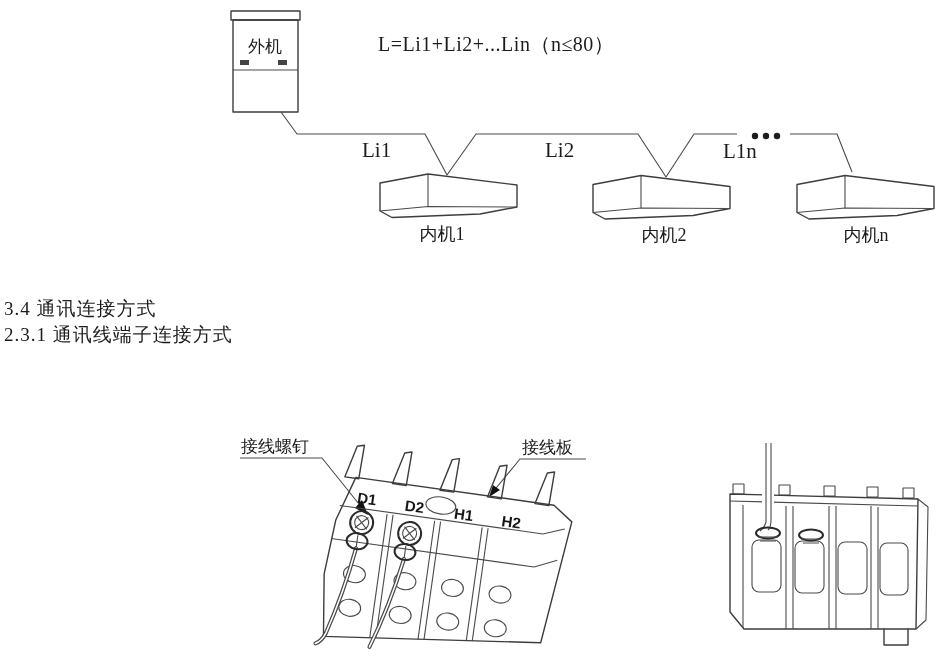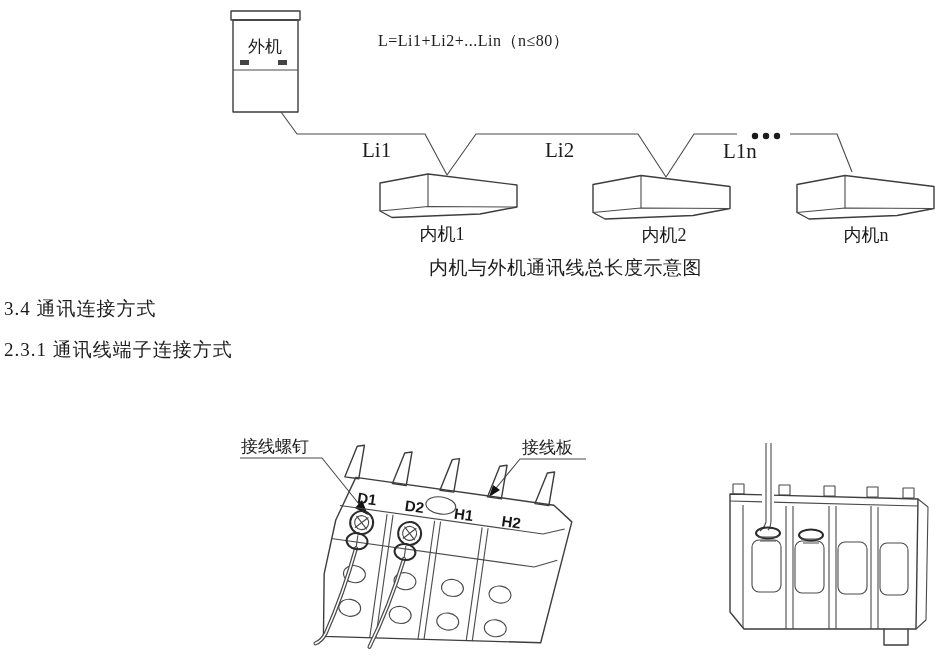--- a/index.html
+++ b/index.html
@@ -2,24 +2,24 @@
 <html><head>
 <meta charset="utf-8">
 <style>
   html,body{margin:0;padding:0;background:#ffffff;}
   #page{
     position:relative;width:940px;height:659px;background:#ffffff;
     overflow:hidden;font-family:"Liberation Serif","DejaVu Serif",serif;color:#1c1c1c;
   }
   #art{position:absolute;left:0;top:0;width:940px;height:659px;}
   .txt{position:absolute;white-space:nowrap;}
-  #formula{left:378px;top:31px;font-size:16px;letter-spacing:0.5px;}
+  #formula{left:378px;top:31px;font-size:20px;letter-spacing:0.5px;}
   #caption{left:429px;top:255px;font-size:19px;letter-spacing:0.5px;}
   #h-section{left:4px;top:296px;font-size:19px;letter-spacing:1px;}
-  #h-subsection{left:4px;top:337px;font-size:19px;letter-spacing:1px;}
+  #h-subsection{left:4px;top:322px;font-size:19px;letter-spacing:1px;}
   svg text{font-family:"Liberation Serif","DejaVu Serif",serif;fill:#1c1c1c;}
   svg text.term{font-family:"Liberation Sans","DejaVu Sans",sans-serif;font-weight:bold;fill:#161616;}
   svg text.callout{font-size:17px;}
   .ln{stroke:#3d3d3d;stroke-width:1.4;fill:none;stroke-linejoin:round;stroke-linecap:round;}
   .lnthin{stroke:#4a4a4a;stroke-width:1.1;fill:none;stroke-linejoin:round;}
   .wire{stroke:#4a4a4a;stroke-width:4;fill:none;stroke-linecap:round;}
   .wirecore{stroke:#ffffff;stroke-width:1.6;fill:none;stroke-linecap:round;}
   .screw{stroke:#2a2a2a;stroke-width:2;fill:none;}
 </style>
 </head>
@@ -193,19 +193,18 @@
         <ellipse class="screw" cx="811" cy="535" rx="12" ry="5.5"></ellipse>
         <path class="lnthin" d="M801,539 L821,539 M803,543 L819,543"></path>
       </g>
 
       <path class="ln" d="M884,629 L884,645 L908,645 L908,629"></path>
     </g>
   </svg>
 
   <div class="txt" id="formula">L=Li1+Li2+...Lin（n≤80）</div>
 
-  <div class="txt" id="caption">内机与外机通讯线总长度示意图</div>
 
   <div class="txt" id="h-section">3.4 通讯连接方式</div>
 
   <div class="txt" id="h-subsection">2.3.1 通讯线端子连接方式</div>
 
 </div>
 
 </body></html>

